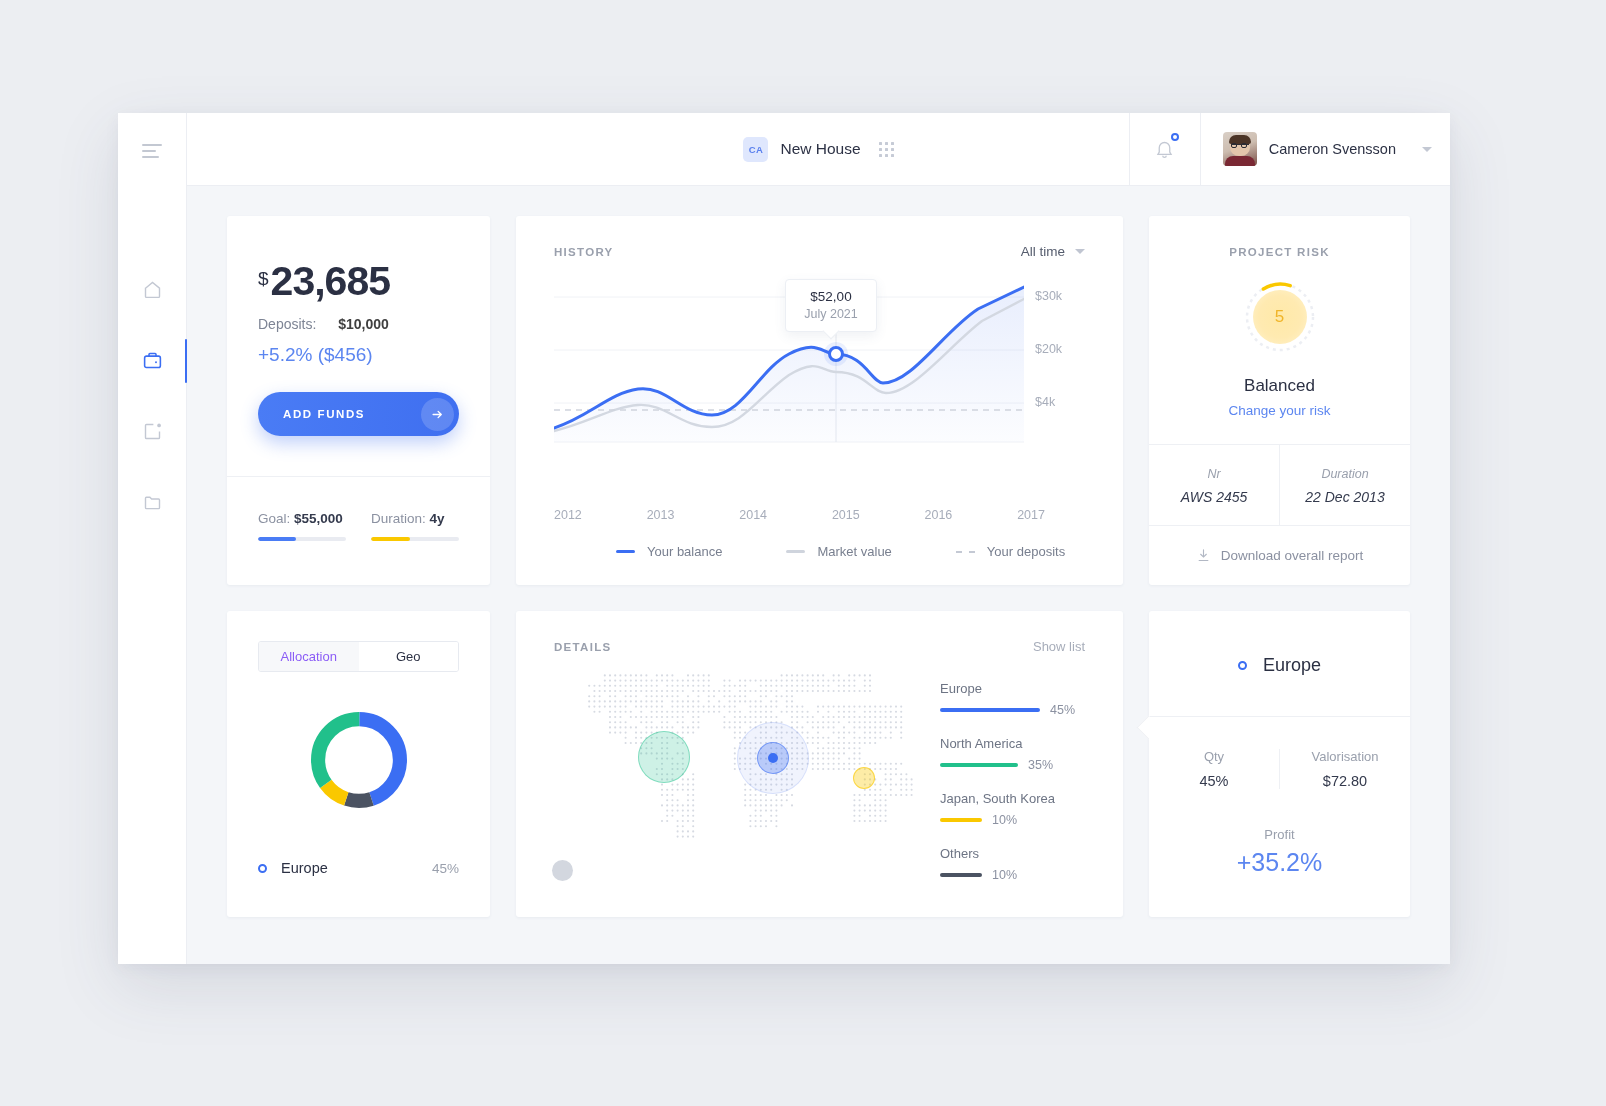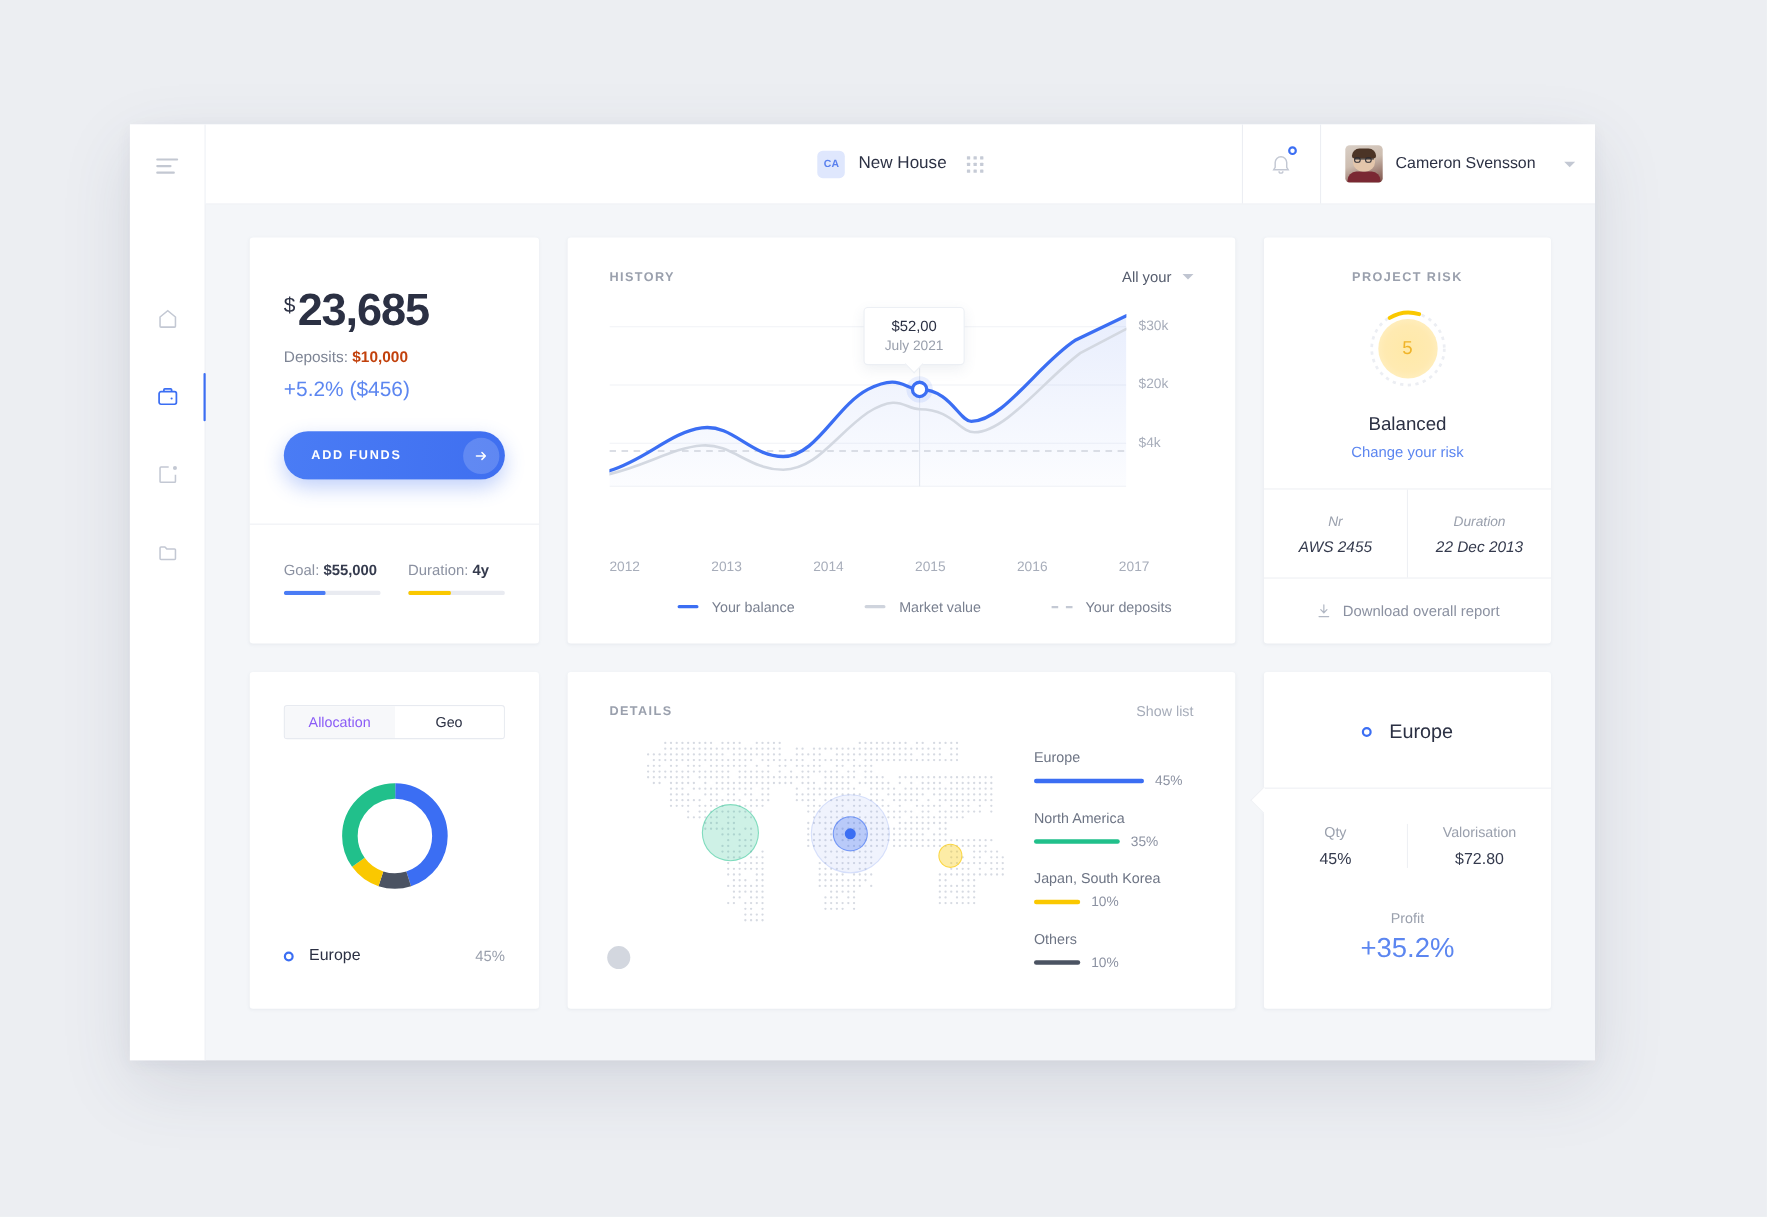--- a/index.html
+++ b/index.html
@@ -107,21 +107,21 @@
   .row + .row { margin-top:26px; }
   .card { background:#fff; border-radius:3px; box-shadow:0 1px 3px rgba(80,95,130,0.07); }
 
   
   .balance-card { width:263px; flex:0 0 263px; display:flex; flex-direction:column; }
   .balance-top { padding:45px 31px 40px; }
   .amount { display:flex; align-items:flex-start; color:#2b3043; }
   .amount .cur { font-size:19px; margin-top:7px; margin-right:2px; font-weight:500; }
   .amount .val { font-size:41px; font-weight:600; letter-spacing:-1px; line-height:1; }
   .deposits { margin-top:14px; font-size:14px; color:#7d8494; }
-  .deposits b { color:#c2410c; font-weight:600; }
+  .deposits b { color:#404040; font-weight:600;margin-left:18px; }
   .change { margin-top:12px; font-size:19px; color:#5c86f0; }
   .add-funds {
     margin-top:26px; height:44px; width:201px;
     border:none; border-radius:22px;
     background:linear-gradient(95deg,#4a7cf5 0%,#3f6ff0 100%);
     box-shadow:0 7px 18px rgba(63,111,240,0.33);
     display:flex; align-items:center; justify-content:space-between;
     padding:0 5px 0 25px; cursor:pointer;
   }
   .add-funds .lbl { color:#fff; font-size:11.5px; font-weight:600; letter-spacing:1.6px; }
@@ -350,21 +350,21 @@
                   <span id="durbar" style="width: 44%; background: rgb(250, 200, 0);"></span>
                 </div>
             </div>
           </div>
         </section>
 
         <section class="card history-card">
           <div class="hist-head">
             <span class="sec-title">HISTORY</span>
             <span class="range">
-              <span>All your</span>
+              <span>All time</span>
               <span class="caret"></span>
             </span>
           </div>
 
           <div class="chartwrap">
             <svg class="chart-svg" width="470" height="172" viewBox="0 0 470 172">
               <defs>
                 <linearGradient id="areaBlue" x1="0" y1="0" x2="0" y2="1">
                   <stop offset="0%" stop-color="#8eaaf5" stop-opacity="0.20"></stop>
                   <stop offset="100%" stop-color="#8eaaf5" stop-opacity="0.03"></stop>

